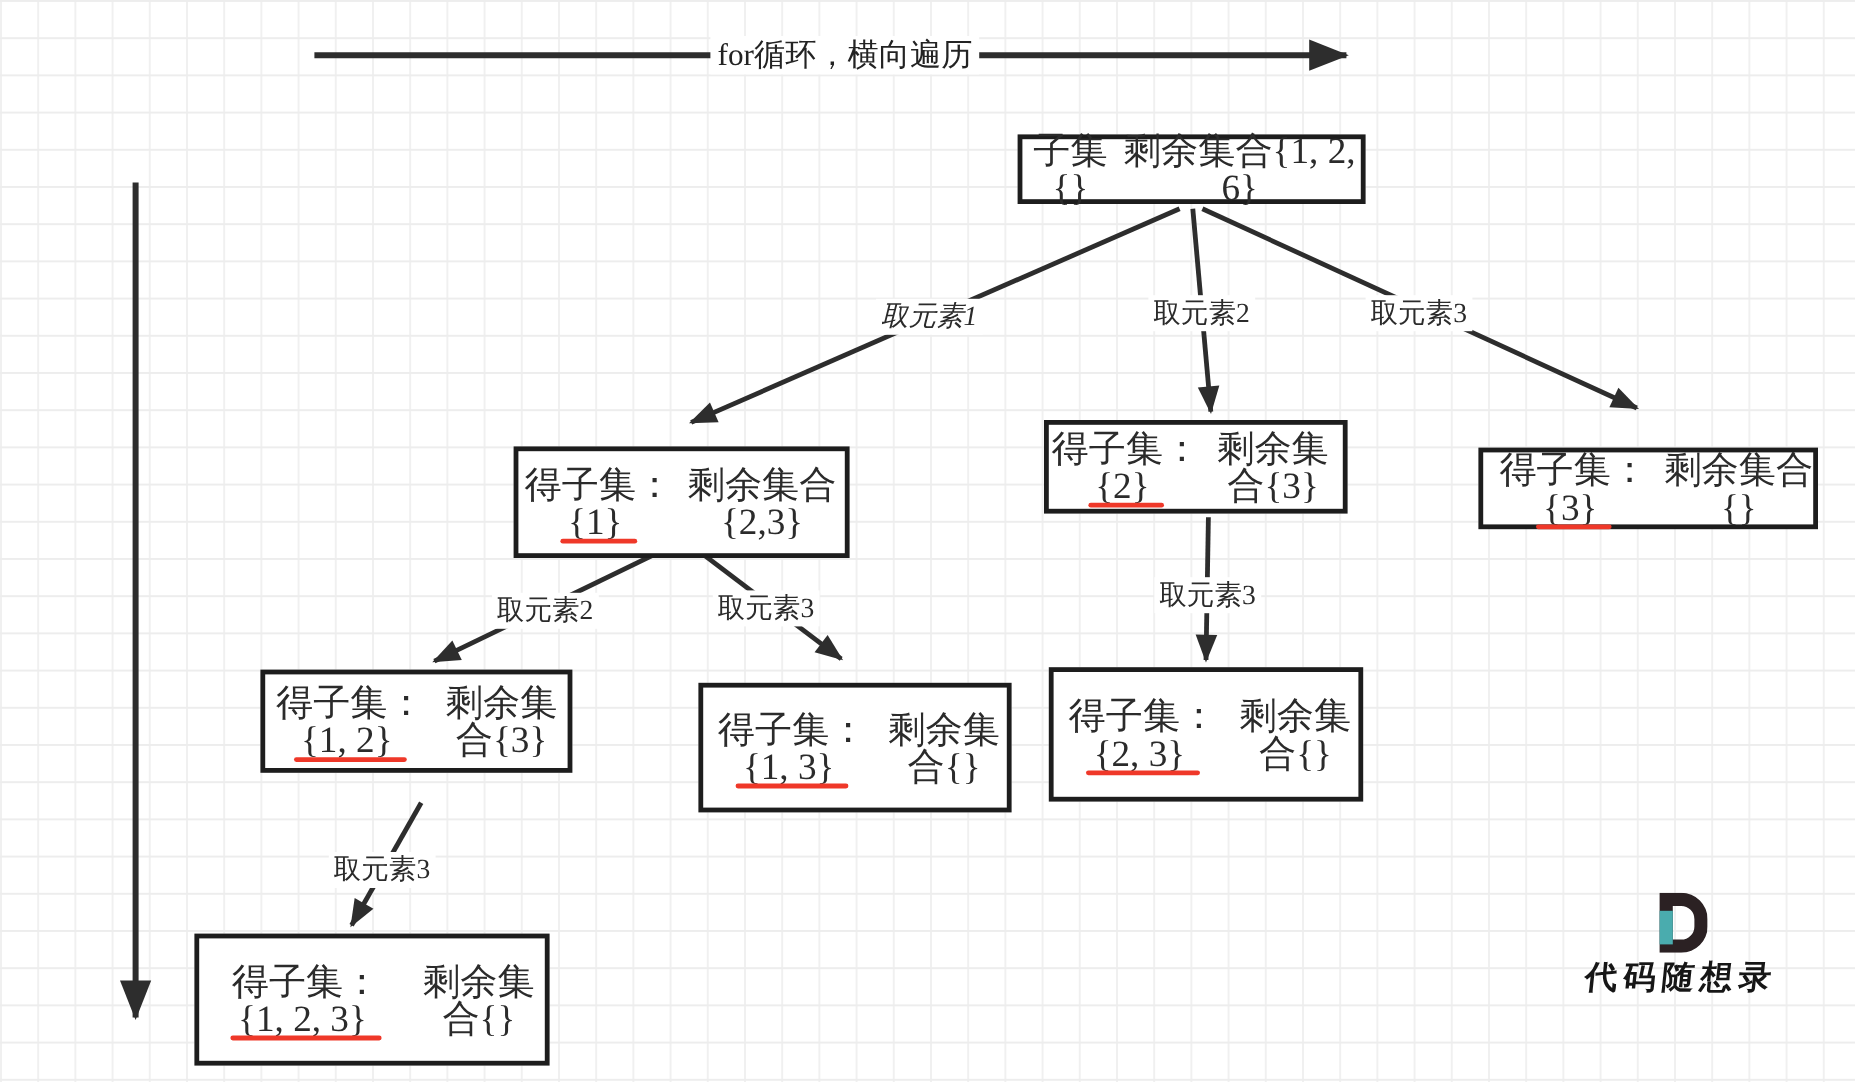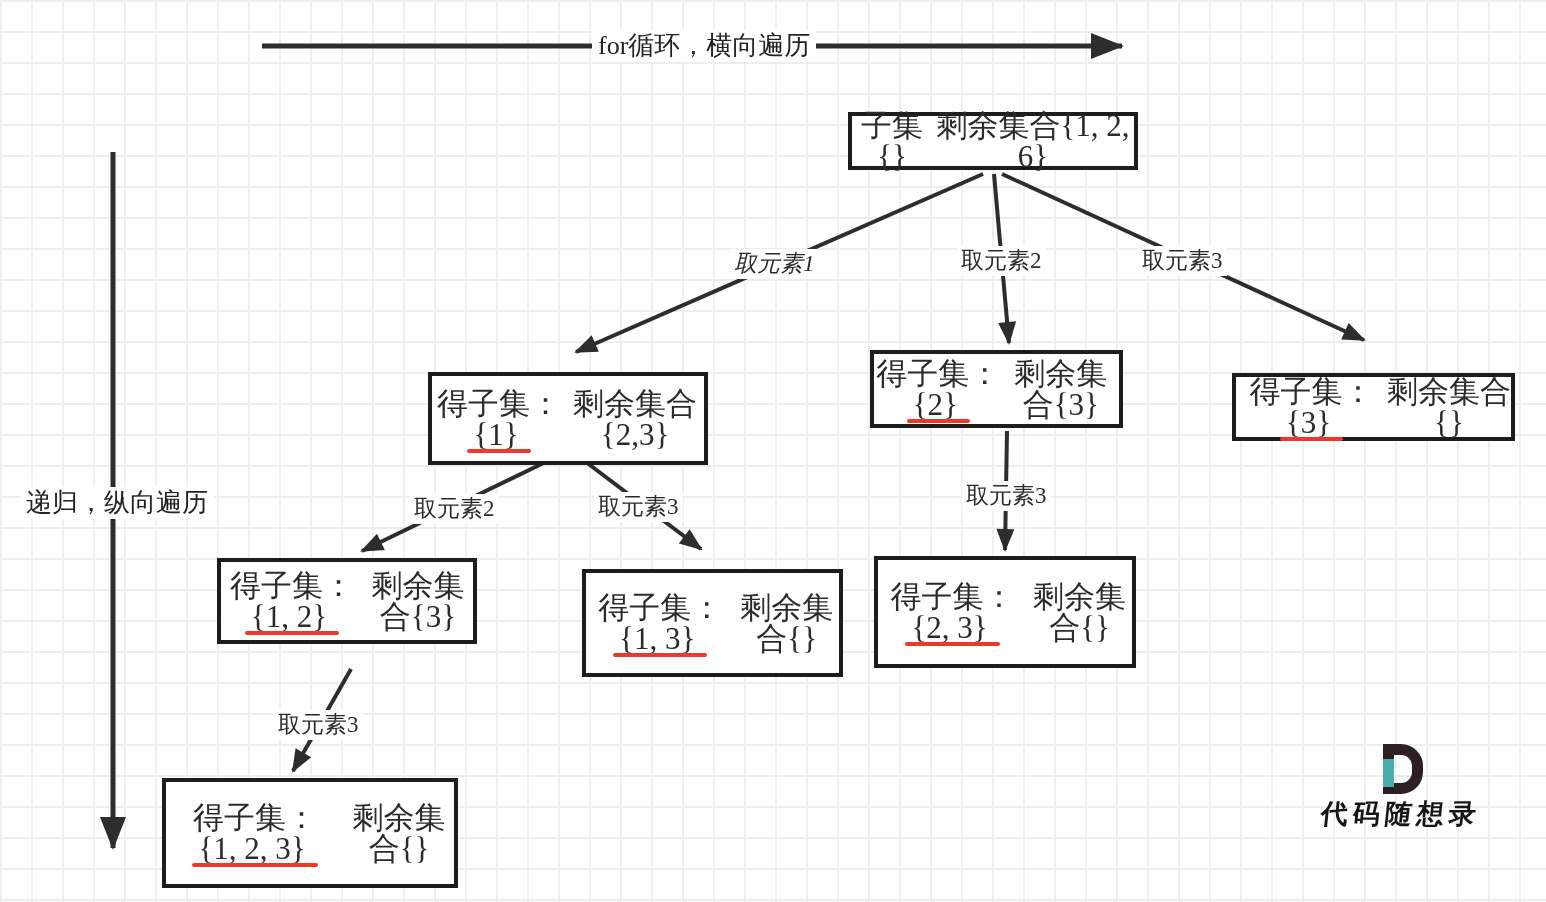--- a/index.html
+++ b/index.html
@@ -59,21 +59,20 @@
     <line x1="983" y1="174" x2="576" y2="352" stroke="#2d2d2d" stroke-width="4" marker-end="url(#ah)"></line>
     <line x1="994" y1="174" x2="1009" y2="343" stroke="#2d2d2d" stroke-width="4" marker-end="url(#ah)"></line>
     <line x1="1002" y1="174" x2="1364" y2="340" stroke="#2d2d2d" stroke-width="4" marker-end="url(#ah)"></line>
     <line x1="558" y1="456" x2="362" y2="551" stroke="#2d2d2d" stroke-width="4" marker-end="url(#ah)"></line>
     <line x1="578" y1="456" x2="701" y2="549" stroke="#2d2d2d" stroke-width="4" marker-end="url(#ah)"></line>
     <line x1="1007" y1="431" x2="1005" y2="550" stroke="#2d2d2d" stroke-width="4" marker-end="url(#ah)"></line>
     <line x1="351" y1="669" x2="293" y2="771" stroke="#2d2d2d" stroke-width="4" marker-end="url(#ah)"></line>
   </svg>
 
   <div class="axis-label" style="left:592px;top:30px;">for循环，横向遍历</div>
-  <div class="axis-label" style="left:20px;top:487px;">递归，纵向遍历</div>
 
   <div class="node" style="left:848px;top:112px;width:290px;height:58px;">
     <div>子集{}</div>
     <div>剩余集合{1, 2, 6}</div>
   </div>
 
   <div class="node" style="left:428px;top:372px;width:280px;height:93px;">
     <div><span>得子集：</span><span class="subset">{1}</span></div>
     <div>剩余集合{2,3}</div>
   </div>

